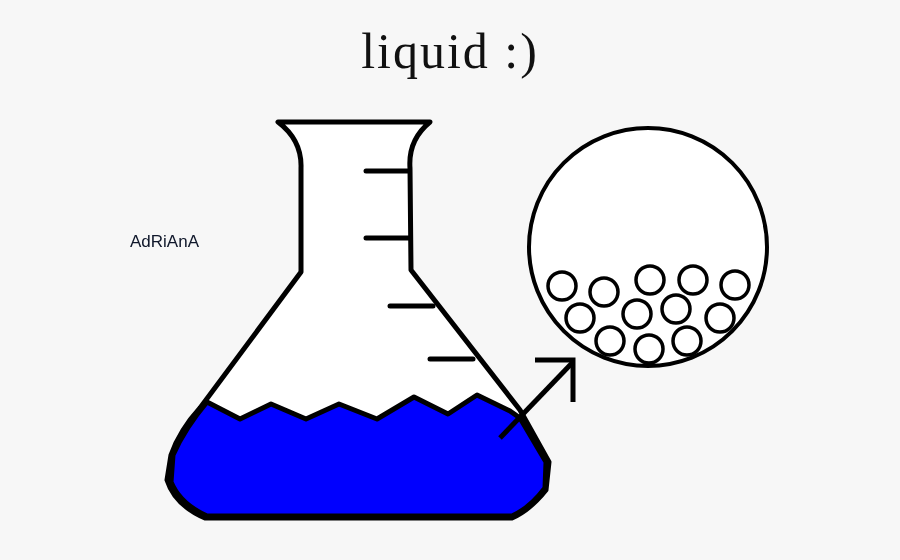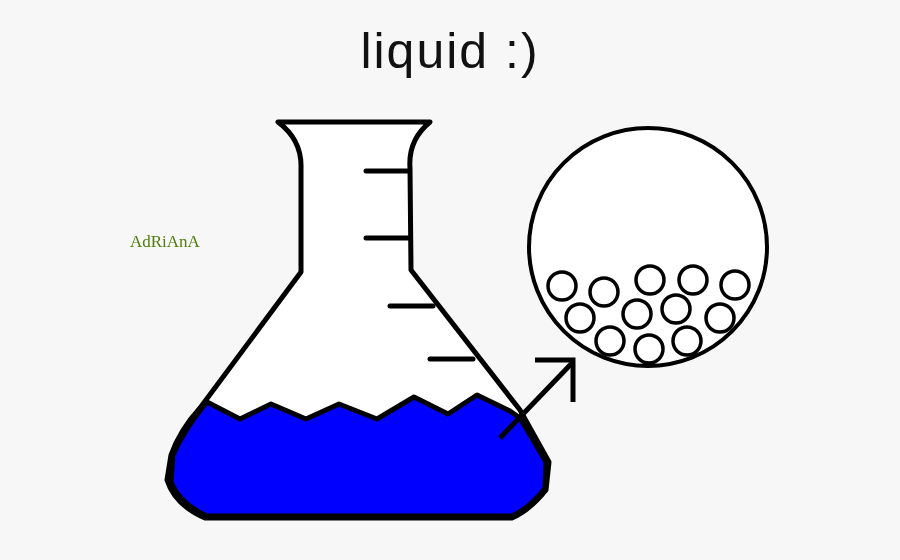--- a/index.html
+++ b/index.html
@@ -4,27 +4,27 @@
   <style>
     html, body { margin: 0; padding: 0; }
     body {
       width: 900px; height: 560px; overflow: hidden;
       background: #f7f7f7;
       position: relative;
     }
     .title {
       position: absolute; left: 0; top: 22px; width: 900px;
       text-align: center;
-      font-family: Liberation Sans, sans-serif;
+      font-family: Liberation Serif, serif;
       font-size: 50px; color: #111; letter-spacing: 2px;
     }
     .author {
       position: absolute; left: 130px; top: 232px;
-      font-family: Liberation Serif, serif;
-      font-size: 17px; color: #4d7c0f;
+      font-family: Liberation Sans, sans-serif;
+      font-size: 17px; color: #0f172a;
     }
     svg.scene { position: absolute; left: 0; top: 0; }
   </style>
 </head>
 <body>
 
 <div class="title">liquid :)</div>
 <div class="author">AdRiAnA</div>
 
 <svg class="scene" width="900" height="560" viewBox="0 0 900 560">

